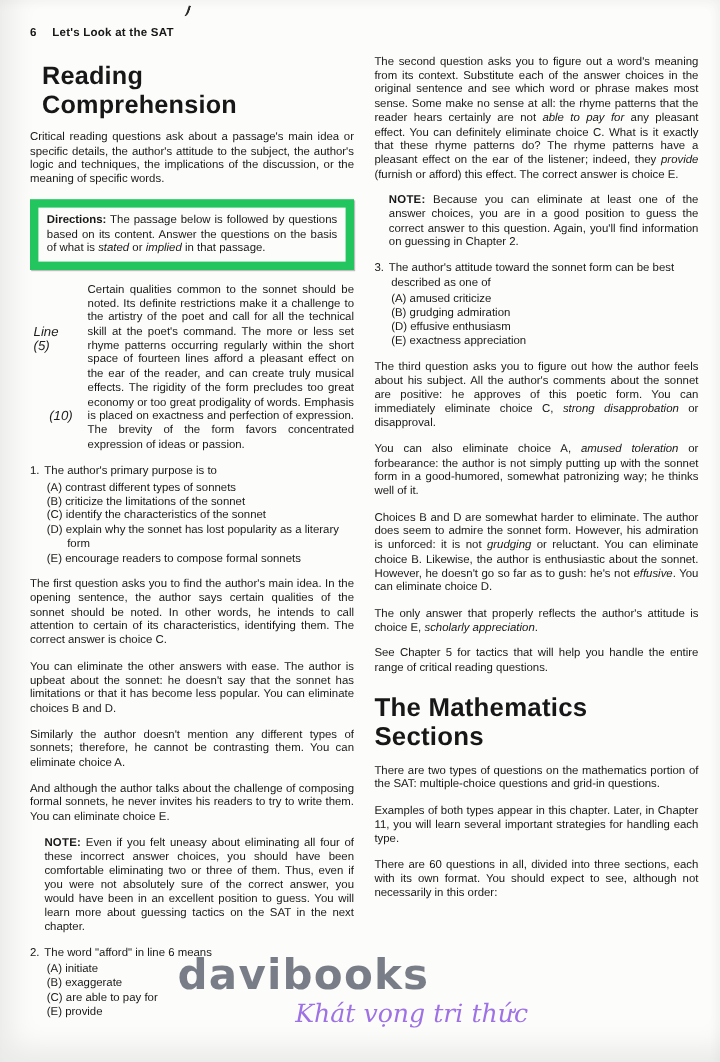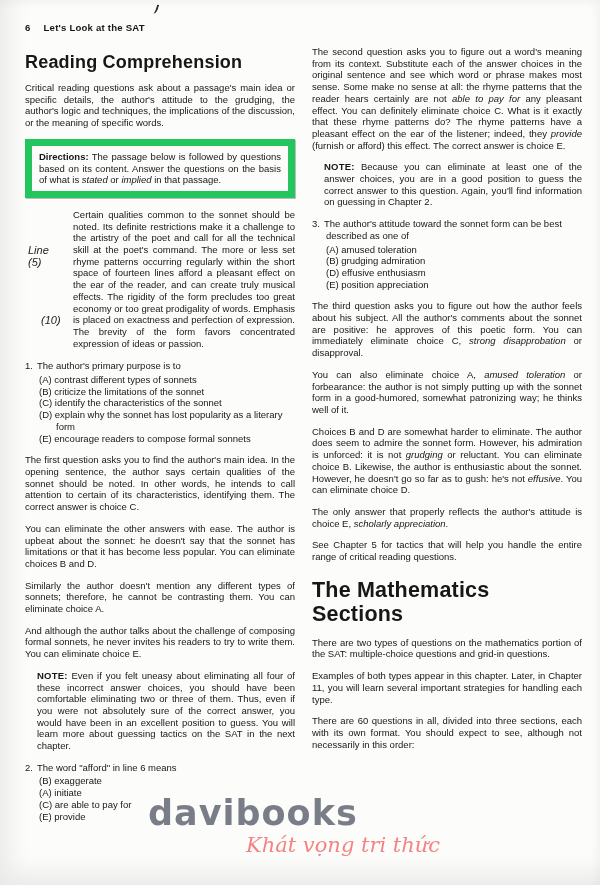--- a/index.html
+++ b/index.html
@@ -22,21 +22,21 @@
   .ink-mark {
     position:absolute; top:4px; left:153px; width:5px; height:10px;
     border-right:2.5px solid #2b2b2b; border-radius:0 0 70% 0;
     transform:rotate(16deg);
   }
   .cols {
     position:absolute; top:46px; left:25px; width:557px;
     display:flex; gap:17px;
   }
   .col { width:270px; }
-  h2.section-title { font-size:18px; margin:6px 0 9px; letter-spacing:0.2px; }
+  h2.section-title { font-size:21px; margin:6px 10px 9px; letter-spacing:0.2px; }
   h1.math-title { font-size:21.5px; line-height:24px; margin:15px 0 11px; letter-spacing:0.2px; }
   p, .choice, .qstem { font-size:9.5px; line-height:11.7px; }
   p { margin:0 0 10px; }
   .just { text-align:justify; }
   .directions-box {
     border:7px solid #22c55e; padding:5px 7px; margin:0 0 11px;
     box-shadow:1px 1px 0 rgba(0,0,0,0.25);
   }
   .directions-box p { margin:0; }
   .passage { position:relative; padding-left:48px; margin:0 0 11px; }
@@ -51,42 +51,42 @@
   .choices { margin-left:14px; }
   .choice { padding-left:17px; text-indent:-17px; }
   .note { margin-left:12px; }
   .note b { letter-spacing:0.2px; }
   .watermark { position:absolute; left:148px; top:793px; z-index:9; pointer-events:none; }
   .wm-brand {
     font-size:35px; font-weight:700; color:#0f172a; opacity:0.55;
     letter-spacing:1px; font-family:"DejaVu Sans",sans-serif;
   }
   .wm-tagline {
-    font-size:21px; font-style:italic; color:#ef4444; opacity:0.65;
+    font-size:21px; font-style:italic; color:#6d28d9; opacity:0.65;
     margin:0 0 0 98px; font-family:"DejaVu Serif",serif;
   }
 </style>
 </head>
 <body>
 
 <div class="page">
 
   <div class="ink-mark"></div>
 
   <div class="running-head">
     <span>6</span>
     <span>Let's Look at the SAT</span>
   </div>
 
   <div class="cols">
 
     <div class="col">
       <h2 class="section-title">Reading Comprehension</h2>
 
-      <p class="just">Critical reading questions ask about a passage's main idea or specific details, the author's attitude to the grudging, the author's logic and techniques, the implications of the discussion, or the meaning of specific words.</p>
+      <p class="just">Critical reading questions ask about a passage's main idea or specific details, the author's attitude to the subject, the author's logic and techniques, the implications of the discussion, or the meaning of specific words.</p>
 
       <div class="directions-box">
         <p class="just"><b>Directions:</b> The passage below is followed by questions based on its content. Answer the questions on the basis of what is <i>stated</i> or <i>implied</i> in that passage.</p>
       </div>
 
       <div class="passage">
         <span class="pline pl-line">Line</span>
         <span class="pline pl-5">(5)</span>
         <span class="pline pl-10">(10)</span>
         <p class="just passage-text">Certain qualities common to the sonnet should be noted. Its definite restrictions make it a challenge to the artistry of the poet and call for all the technical skill at the poet's command. The more or less set rhyme patterns occurring regularly within the short space of fourteen lines afford a pleasant effect on the ear of the reader, and can create truly musical effects. The rigidity of the form precludes too great economy or too great prodigality of words. Emphasis is placed on exactness and perfection of expression. The brevity of the form favors concentrated expression of ideas or passion.</p>
@@ -106,40 +106,40 @@
       <p class="just">The first question asks you to find the author's main idea. In the opening sentence, the author says certain qualities of the sonnet should be noted. In other words, he intends to call attention to certain of its characteristics, identifying them. The correct answer is choice C.</p>
       <p class="just">You can eliminate the other answers with ease. The author is upbeat about the sonnet: he doesn't say that the sonnet has limitations or that it has become less popular. You can eliminate choices B and D.</p>
       <p class="just">Similarly the author doesn't mention any different types of sonnets; therefore, he cannot be contrasting them. You can eliminate choice A.</p>
       <p class="just">And although the author talks about the challenge of composing formal sonnets, he never invites his readers to try to write them. You can eliminate choice E.</p>
 
       <p class="just note"><b>NOTE:</b> <span>Even if you felt uneasy about eliminating all four of these incorrect answer choices, you should have been comfortable eliminating two or three of them. Thus, even if you were not absolutely sure of the correct answer, you would have been in an excellent position to guess. You will learn more about guessing tactics on the SAT in the next chapter.</span></p>
 
       <div class="question">
         <p class="qstem"><span class="qnum">2.</span><span>The word "afford" in line 6 means</span></p>
         <div class="choices">
+          <div class="choice">(A) initiate</div>
           <div class="choice">(B) exaggerate</div>
-          <div class="choice">(A) initiate</div>
           <div class="choice">(C) are able to pay for</div>
           <div class="choice">(E) provide</div>
         </div>
       </div>
     </div>
 
     <div class="col">
       <p class="just">The second question asks you to figure out a word's meaning from its context. Substitute each of the answer choices in the original sentence and see which word or phrase makes most sense. Some make no sense at all: the rhyme patterns that the reader hears certainly are not <i>able to pay for</i> any pleasant effect. You can definitely eliminate choice C. What is it exactly that these rhyme patterns do? The rhyme patterns have a pleasant effect on the ear of the listener; indeed, they <i>provide</i> (furnish or afford) this effect. The correct answer is choice E.</p>
 
       <p class="just note"><b>NOTE:</b> <span>Because you can eliminate at least one of the answer choices, you are in a good position to guess the correct answer to this question. Again, you'll find information on guessing in Chapter 2.</span></p>
 
       <div class="question">
         <p class="qstem"><span class="qnum">3.</span><span>The author's attitude toward the sonnet form can be best described as one of</span></p>
         <div class="choices">
-          <div class="choice">(A) amused toleration</div>
+          <div class="choice">(A) amused criticize</div>
           <div class="choice">(B) grudging admiration</div>
           <div class="choice">(D) effusive enthusiasm</div>
-          <div class="choice">(E) position appreciation</div>
+          <div class="choice">(E) exactness appreciation</div>
         </div>
       </div>
 
       <p class="just">The third question asks you to figure out how the author feels about his subject. All the author's comments about the sonnet are positive: he approves of this poetic form. You can immediately eliminate choice C, <i>strong disapprobation</i> or disapproval.</p>
       <p class="just">You can also eliminate choice A, <i>amused toleration</i> or forbearance: the author is not simply putting up with the sonnet form in a good-humored, somewhat patronizing way; he thinks well of it.</p>
       <p class="just">Choices B and D are somewhat harder to eliminate. The author does seem to admire the sonnet form. However, his admiration is unforced: it is not <i>grudging</i> or reluctant. You can eliminate choice B. Likewise, the author is enthusiastic about the sonnet. However, he doesn't go so far as to gush: he's not <i>effusive</i>. You can eliminate choice D.</p>
       <p class="just">The only answer that properly reflects the author's attitude is choice E, <i>scholarly appreciation</i>.</p>
       <p class="just">See Chapter 5 for tactics that will help you handle the entire range of critical reading questions.</p>
 
       <h1 class="math-title">The Mathematics Sections</h1>

